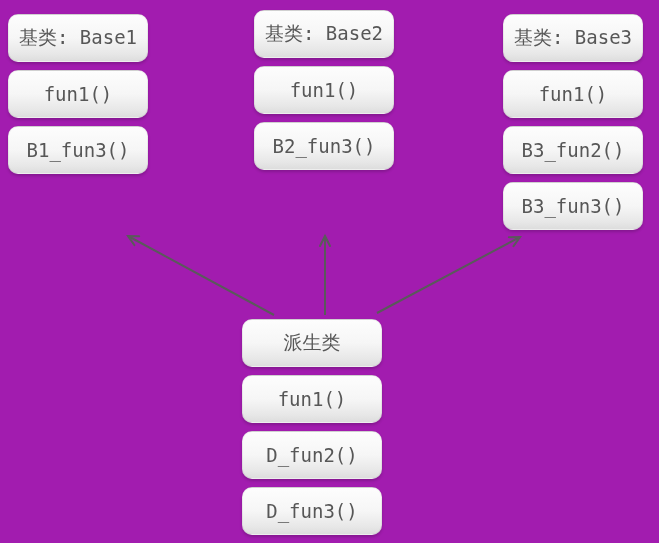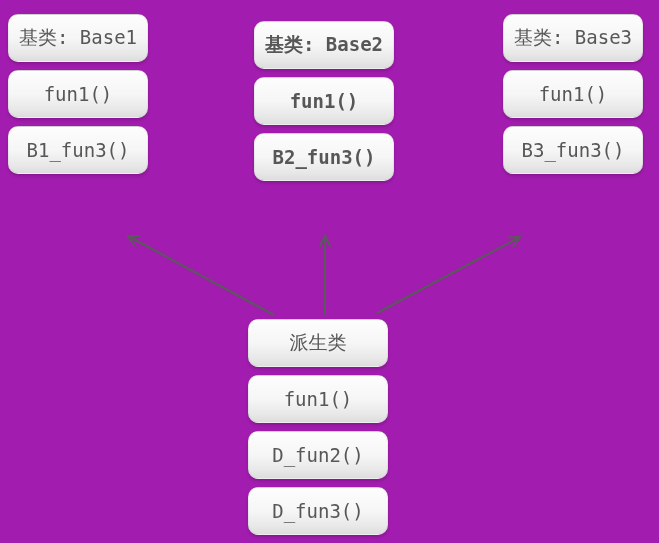--- a/index.html
+++ b/index.html
@@ -24,23 +24,23 @@
     pointer-events: none;
   }
   .col {
     position: absolute;
     width: 140px;
     display: flex;
     flex-direction: column;
     gap: 8px;
   }
   .col-base1 { left: 8px;   top: 14px; }
-  .col-base2 { left: 254px; top: 21px; font-weight: bold; }
+  .col-base2 { left: 254px; top: 10px; }
   .col-base3 { left: 503px; top: 14px; justify-content: center; }
-  .col-derived { left: 248px; top: 319px; }
+  .col-derived { left: 242px; top: 319px; }
   .node {
     box-sizing: border-box;
     height: 48px;
     border-radius: 10px;
     border: 1px solid rgba(0,0,0,0.06);
     background: linear-gradient(180deg, #fdfdfd 0%, #f6f6f6 50%, #e7e7e7 85%, #dddddd 100%);
     box-shadow: 0 2px 3px rgba(0,0,0,0.18);
     color: #575757;
     font-size: 19px;
     display: flex;
@@ -74,20 +74,21 @@
 
   <div class="col col-base2">
     <div class="node">基类: Base2</div>
     <div class="node">fun1()</div>
     <div class="node">B2_fun3()</div>
   </div>
 
   <div class="col col-base3">
     <div class="node">基类: Base3</div>
     <div class="node">fun1()</div>
+    <div class="node">B3_fun2()</div>
     <div class="node">B3_fun3()</div>
   </div>
 
   <div class="col col-derived">
     <div class="node">派生类</div>
     <div class="node">fun1()</div>
     <div class="node">D_fun2()</div>
     <div class="node">D_fun3()</div>
   </div>
 

